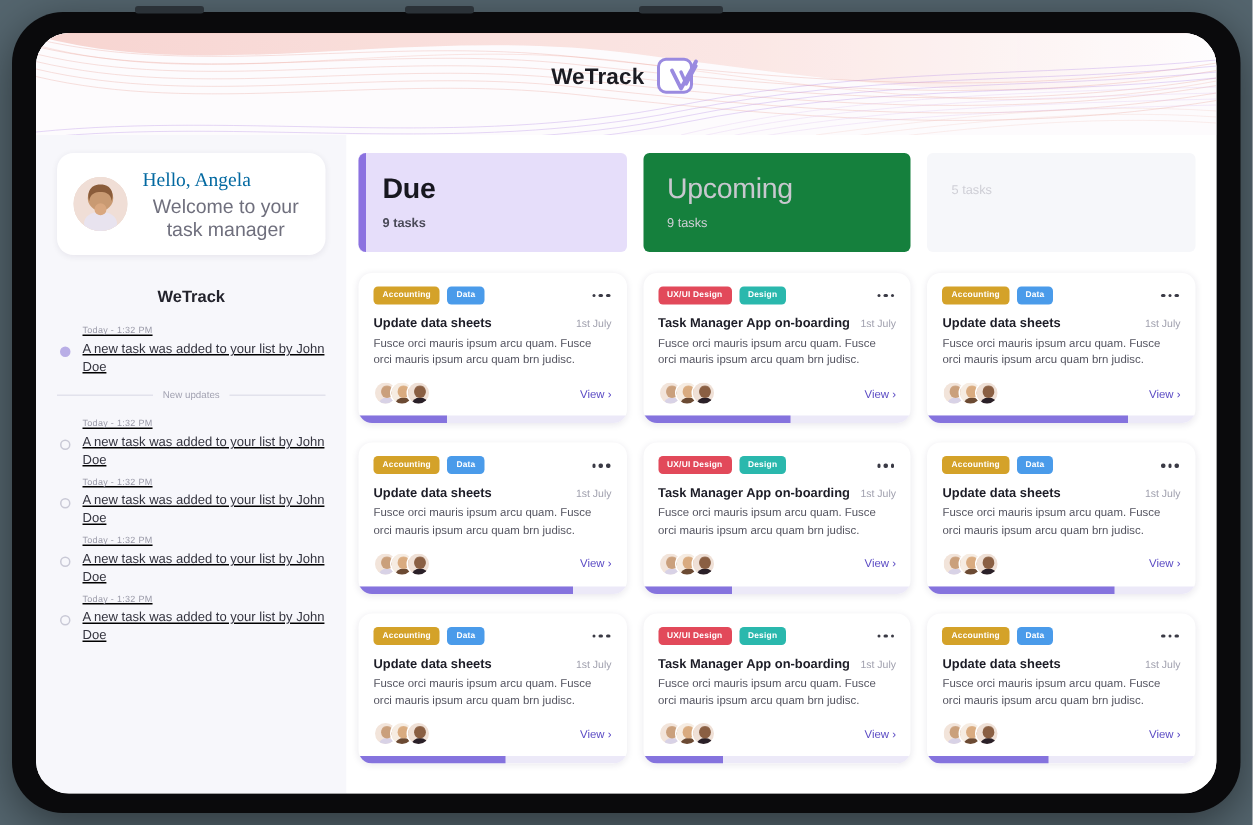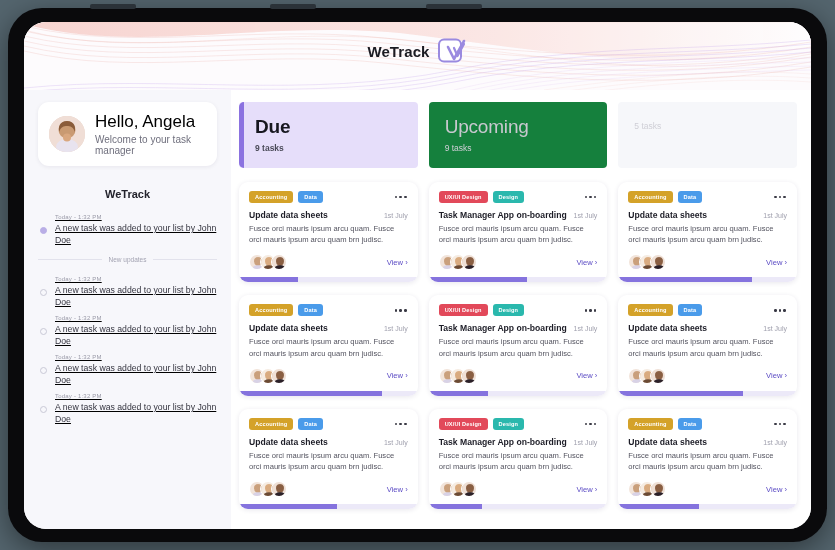--- a/index.html
+++ b/index.html
@@ -70,22 +70,22 @@
     border-radius: 11px;
     padding: 10px 11px;
     display: flex; align-items: center; gap: 10px;
     box-shadow: 0 1px 4px rgba(30,20,60,0.07);
   }
   #avatar-profile {
     width: 36px; height: 36px; border-radius: 50%;
     flex-shrink: 0; overflow: hidden;
     background: #e7d3c8;
   }
-  #greeting-title { font-size: 17px; color: #000000; margin-bottom: 2px; }
-  #greeting-subtitle { font-size: 10px; color: #6f6f7d; }
+  #greeting-title { font-size: 13px; color: #0369a1; margin-bottom: 2px; font-family: Liberation Serif, serif; }
+  #greeting-subtitle { font-size: 13px; color: #6f6f7d; text-align: center; }
 
   #activity-title {
     text-align: center; font-size: 11px; font-weight: bold;
     color: #23232c; margin: 22px 0 14px 0;
   }
   .activity-item { display: flex; gap: 8px; margin-bottom: 7px; padding-left: 2px; text-decoration: underline; }
   .activity-dot {
     width: 7px; height: 7px; border-radius: 50%;
     margin-top: 13px; flex-shrink: 0;
     border: 1px solid #c9c9d6; background: transparent;

